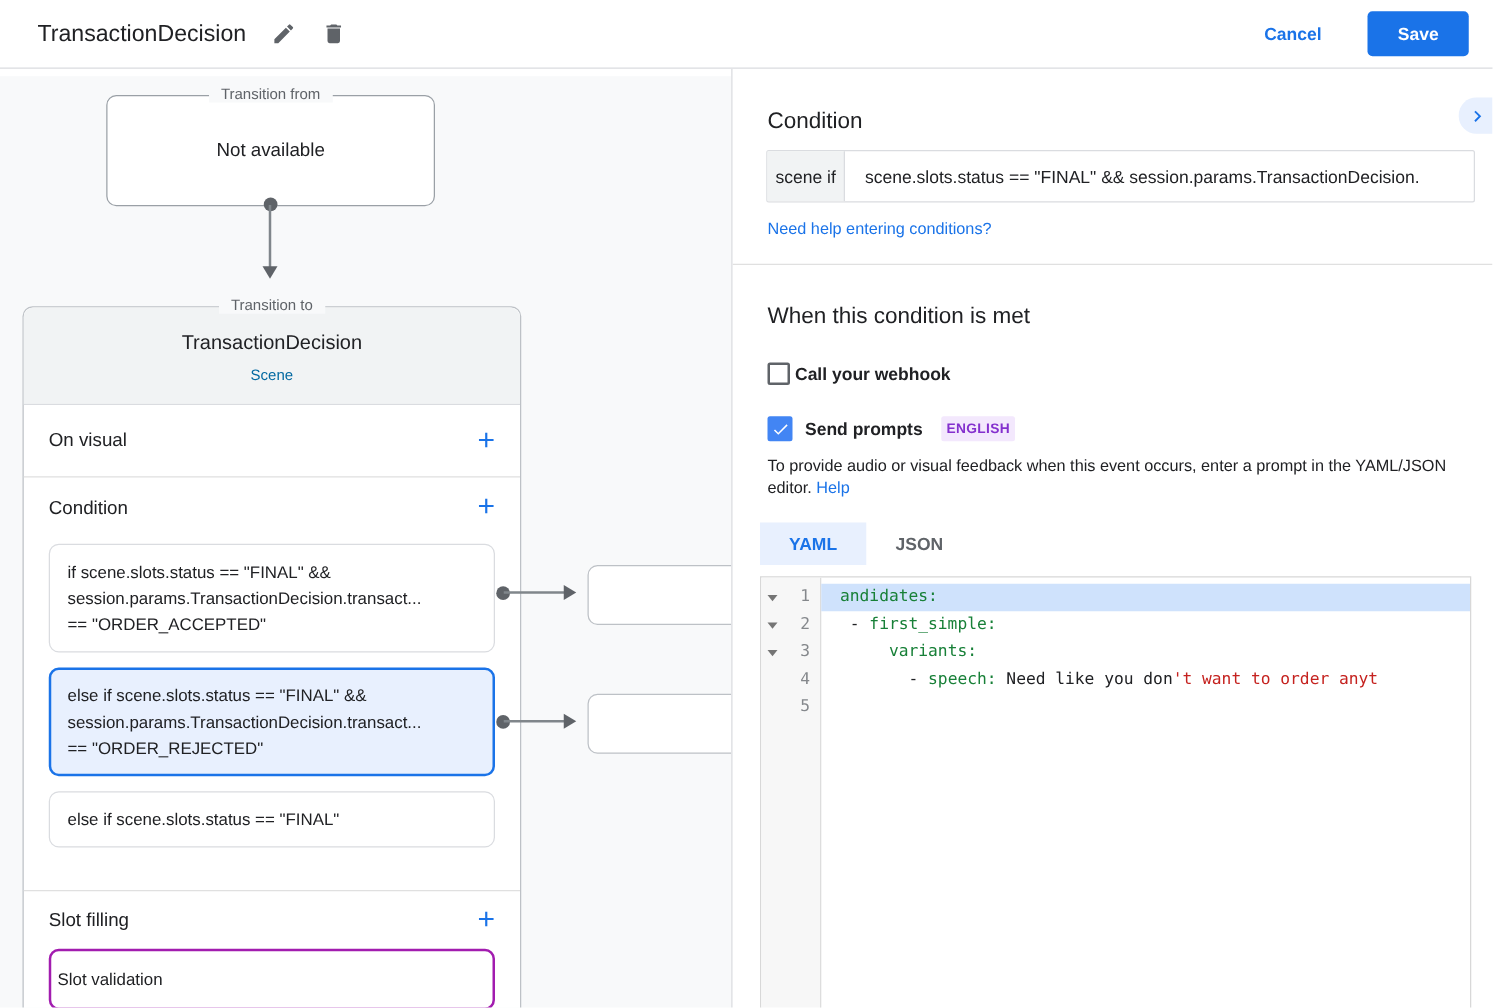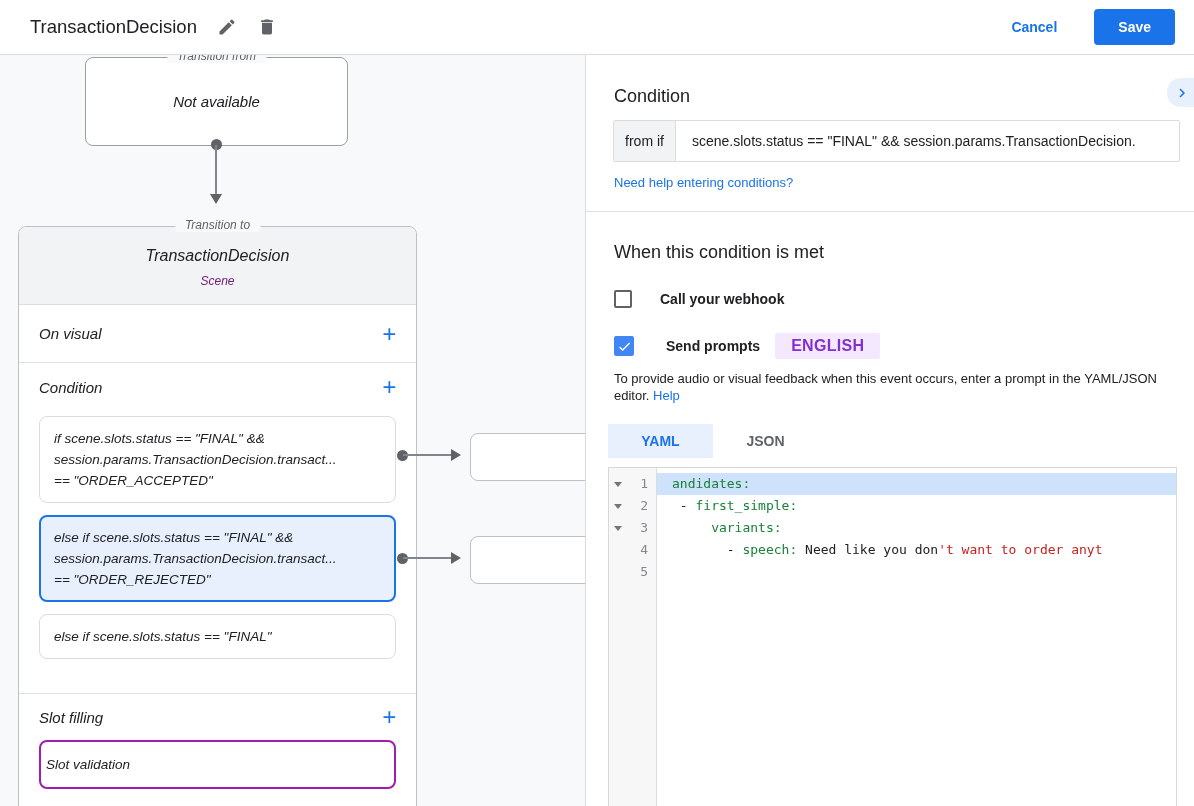--- a/index.html
+++ b/index.html
@@ -12,41 +12,41 @@
   .title { margin-left:30px; font-size:18.5px; color:#202124; }
   .icon-btn { margin-left:20px; display:inline-flex; cursor:pointer; }
   .icon-btn svg { width:20px; height:20px; fill:#5f6368; }
   .spacer { flex:1; }
   .cancel { color:#1a73e8; font-size:14px; font-weight:700; margin-right:37px; cursor:pointer; text-decoration:none; }
   .save { background:#1a73e8; color:#fff; font-size:14px; font-weight:700; border:none;
     border-radius:4px; height:36px; padding:0 24px; margin-right:19px; cursor:pointer;
     font-family:"Liberation Sans", sans-serif;text-align:center; }
 
   
-  .canvas { position:absolute; top:42px; left:0; width:585px; bottom:0;
-    background:#f8f9fa; overflow:hidden;font-style:italic; }
+  .canvas { position:absolute; top:61px; left:0; width:585px; bottom:0;
+    background:#f8f9fa; overflow:hidden; }
   .legend { position:absolute; top:-9px; left:50%; transform:translateX(-50%);
     background:#f8f9fa; padding:0 10px; font-size:12px; color:#5f6368; white-space:nowrap; }
 
   .tf-box { position:absolute; left:85px; top:15px; width:263px; height:89px;
     background:#fff; border:1px solid #9aa0a6; border-radius:8px; }
   .tf-content { width:100%; height:100%; display:flex; align-items:center; justify-content:center;
     font-size:15px; color:#202124; }
 
   .vdot  { position:absolute; left:211px; top:97px; width:11px; height:11px; border-radius:50%; background:#5f6368; }
   .vline { position:absolute; left:215px; top:103px; width:2px; height:50px; background:#80868b; }
   .varrow{ position:absolute; left:210px; top:152px; width:0; height:0;
     border-left:6px solid transparent; border-right:6px solid transparent; border-top:10px solid #5f6368; }
 
   .scene-card { position:absolute; left:18px; top:184px; width:399px; height:980px;
     background:#fff; border:1px solid #bdc1c6; border-radius:8px; }
   .scene-head { height:78px; background:#f1f3f4; border-bottom:1px solid #dadce0;
     border-radius:8px 8px 0 0; text-align:center; }
   .scene-name { padding-top:20px; font-size:16px; color:#202124; }
-  .scene-type { margin-top:9px; font-size:12px; color:#701a75; }
+  .scene-type { margin-top:9px; font-size:12px; color:#0369a1; }
 
   .row { height:58px; display:flex; align-items:center; padding:0 20px; border-bottom:1px solid #e0e0e0; }
   .row-label { font-size:15px; color:#202124; }
   .plus { margin-left:auto; color:#1a73e8; font-size:24px; line-height:20px; cursor:pointer; }
   .plus::before { content:"+"; }
 
   .section { padding:0 20px; }
   .sec-head { height:48px; display:flex; align-items:center; }
   .sec-border { border-bottom:1px solid #e0e0e0; padding-bottom:22px; }
   .slot-sec .sec-head { height:46px; }
@@ -84,29 +84,29 @@
   .help-link { display:block; margin:13px 0 0 28px; font-size:13px; color:#1a73e8; text-decoration:none; cursor:pointer; }
   .pdivider { margin-top:21px; border-top:1px solid #e0e0e0; height:0; }
   .p-when-title { padding-top:30px; }
 
   .chk-row { display:flex; align-items:center; margin:27px 0 0 28px; }
   .chk-row.second { margin-top:25px; }
   .checkbox { width:18px; height:18px; border:2px solid #5f6368; border-radius:2px; background:#fff; cursor:pointer; }
   .checkbox.checked { width:20px; height:20px; border:none; background:#4285f4;
     display:flex; align-items:center; justify-content:center; }
   .checkbox.checked svg { width:15px; height:15px; fill:#fff; }
-  .chk-label { margin-left:28px; font-size:14px; font-weight:700; color:#202124; }
-  .badge { margin-left:15px; background:#f3e8fd; color:#8430ce; font-size:16px; font-weight:700;
-    letter-spacing:.3px; padding:4px 16px; border-radius:2px; }
+  .chk-label { margin-left:4px; font-size:14px; font-weight:700; color:#202124; }
+  .badge { margin-left:15px; background:#f3e8fd; color:#8430ce; font-size:11px; font-weight:700;
+    letter-spacing:.3px; padding:4px 4px; border-radius:2px; }
 
   .desc { margin:11px 14px 0 28px; max-width:556px; font-size:13px; line-height:17px; color:#202124; }
   .desc a { color:#1a73e8; text-decoration:none; cursor:pointer; }
 
   .tabs { display:flex; margin:20px 0 0 22px; }
-  .tab { width:105px; height:34px; display:flex; align-items:center; justify-content:center;
+  .tab { width:85px; height:34px; display:flex; align-items:center; justify-content:center;
     font-size:14px; font-weight:700; color:#5f6368; cursor:pointer; }
   .tab.active { background:#e8f0fe; color:#1a73e8; }
 
   .editor { position:relative; margin:9px 17px 0 22px; height:600px;
     border:1px solid #d8d8d8; background:#fff; overflow:hidden;
     font-family:"DejaVu Sans Mono", monospace; font-size:13px; }
   .gutter-bg { position:absolute; left:0; top:0; bottom:0; width:48px; background:#f7f7f7; border-right:1px solid #ddd; }
   .ed-lines { position:relative; padding-top:5px; }
   .ed-line { display:flex; height:22px; line-height:22px; }
   .ed-gutter { width:48px; flex:none; position:relative; text-align:right; }
@@ -215,21 +215,21 @@
   <h2 class="p-cond-title">Condition</h2>
   <div class="collapse-pill">
     <span style="display:inline-flex">
       <svg viewBox="0 0 24 24">
           <path d="M10 6L8.59 7.41 13.17 12l-4.58 4.59L10 18l6-6z"></path>
         </svg>
     </span>
   </div>
 
   <div class="cond-input">
-    <div class="cond-prefix">from if</div>
+    <div class="cond-prefix">scene if</div>
     <div class="cond-value">scene.slots.status == "FINAL" &amp;&amp; session.params.TransactionDecision.</div>
   </div>
   <a class="help-link">Need help entering conditions?</a>
 
   <div class="pdivider"></div>
 
   <h2 class="p-when-title">When this condition is met</h2>
 
   <div class="chk-row">
     <div class="checkbox"></div>
@@ -237,21 +237,21 @@
   </div>
 
   <div class="chk-row second">
     <div class="checkbox checked">
       <span style="display:inline-flex">
         <svg viewBox="0 0 24 24">
             <path d="M9 16.17L4.83 12l-1.42 1.41L9 19 21 7l-1.41-1.41z"></path>
           </svg>
       </span>
     </div>
-    <span class="chk-label" style="margin-left:32px">Send prompts</span>
+    <span class="chk-label" style="margin-left:10px">Send prompts</span>
     <span class="badge">ENGLISH</span>
   </div>
 
   <div class="desc"><span>To provide audio or visual feedback when this event occurs, enter a prompt in the YAML/JSON editor.</span> <a>Help</a></div>
 
   <div class="tabs">
       <div class="tab active">YAML</div>
       <div class="tab">JSON</div>
     </div>
 

